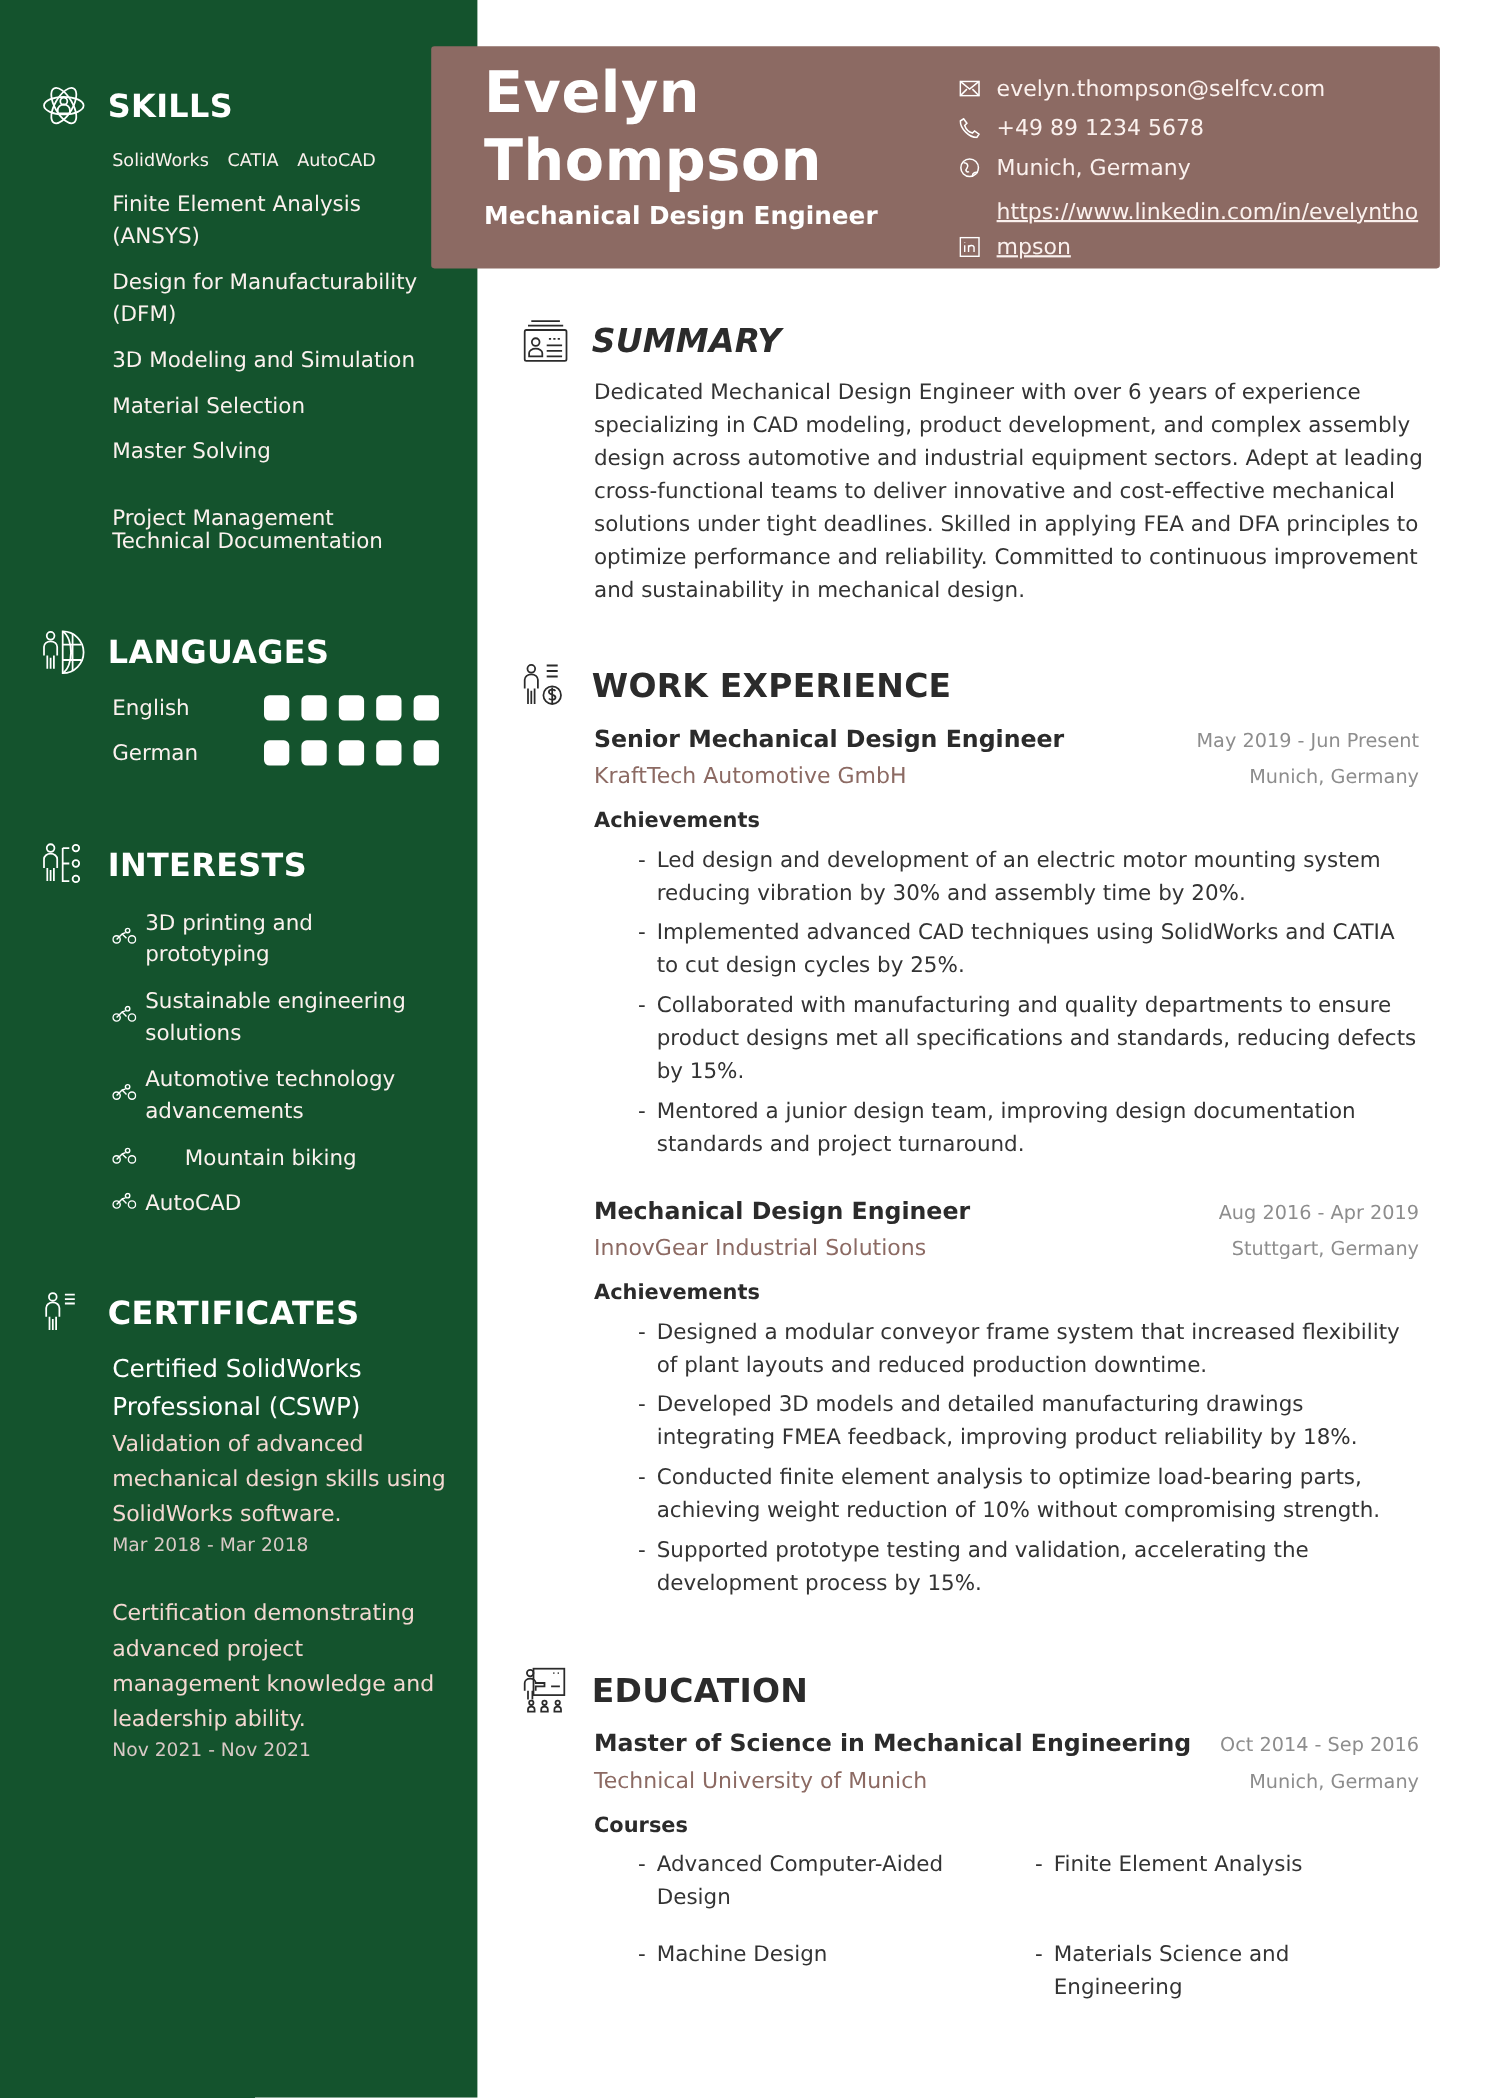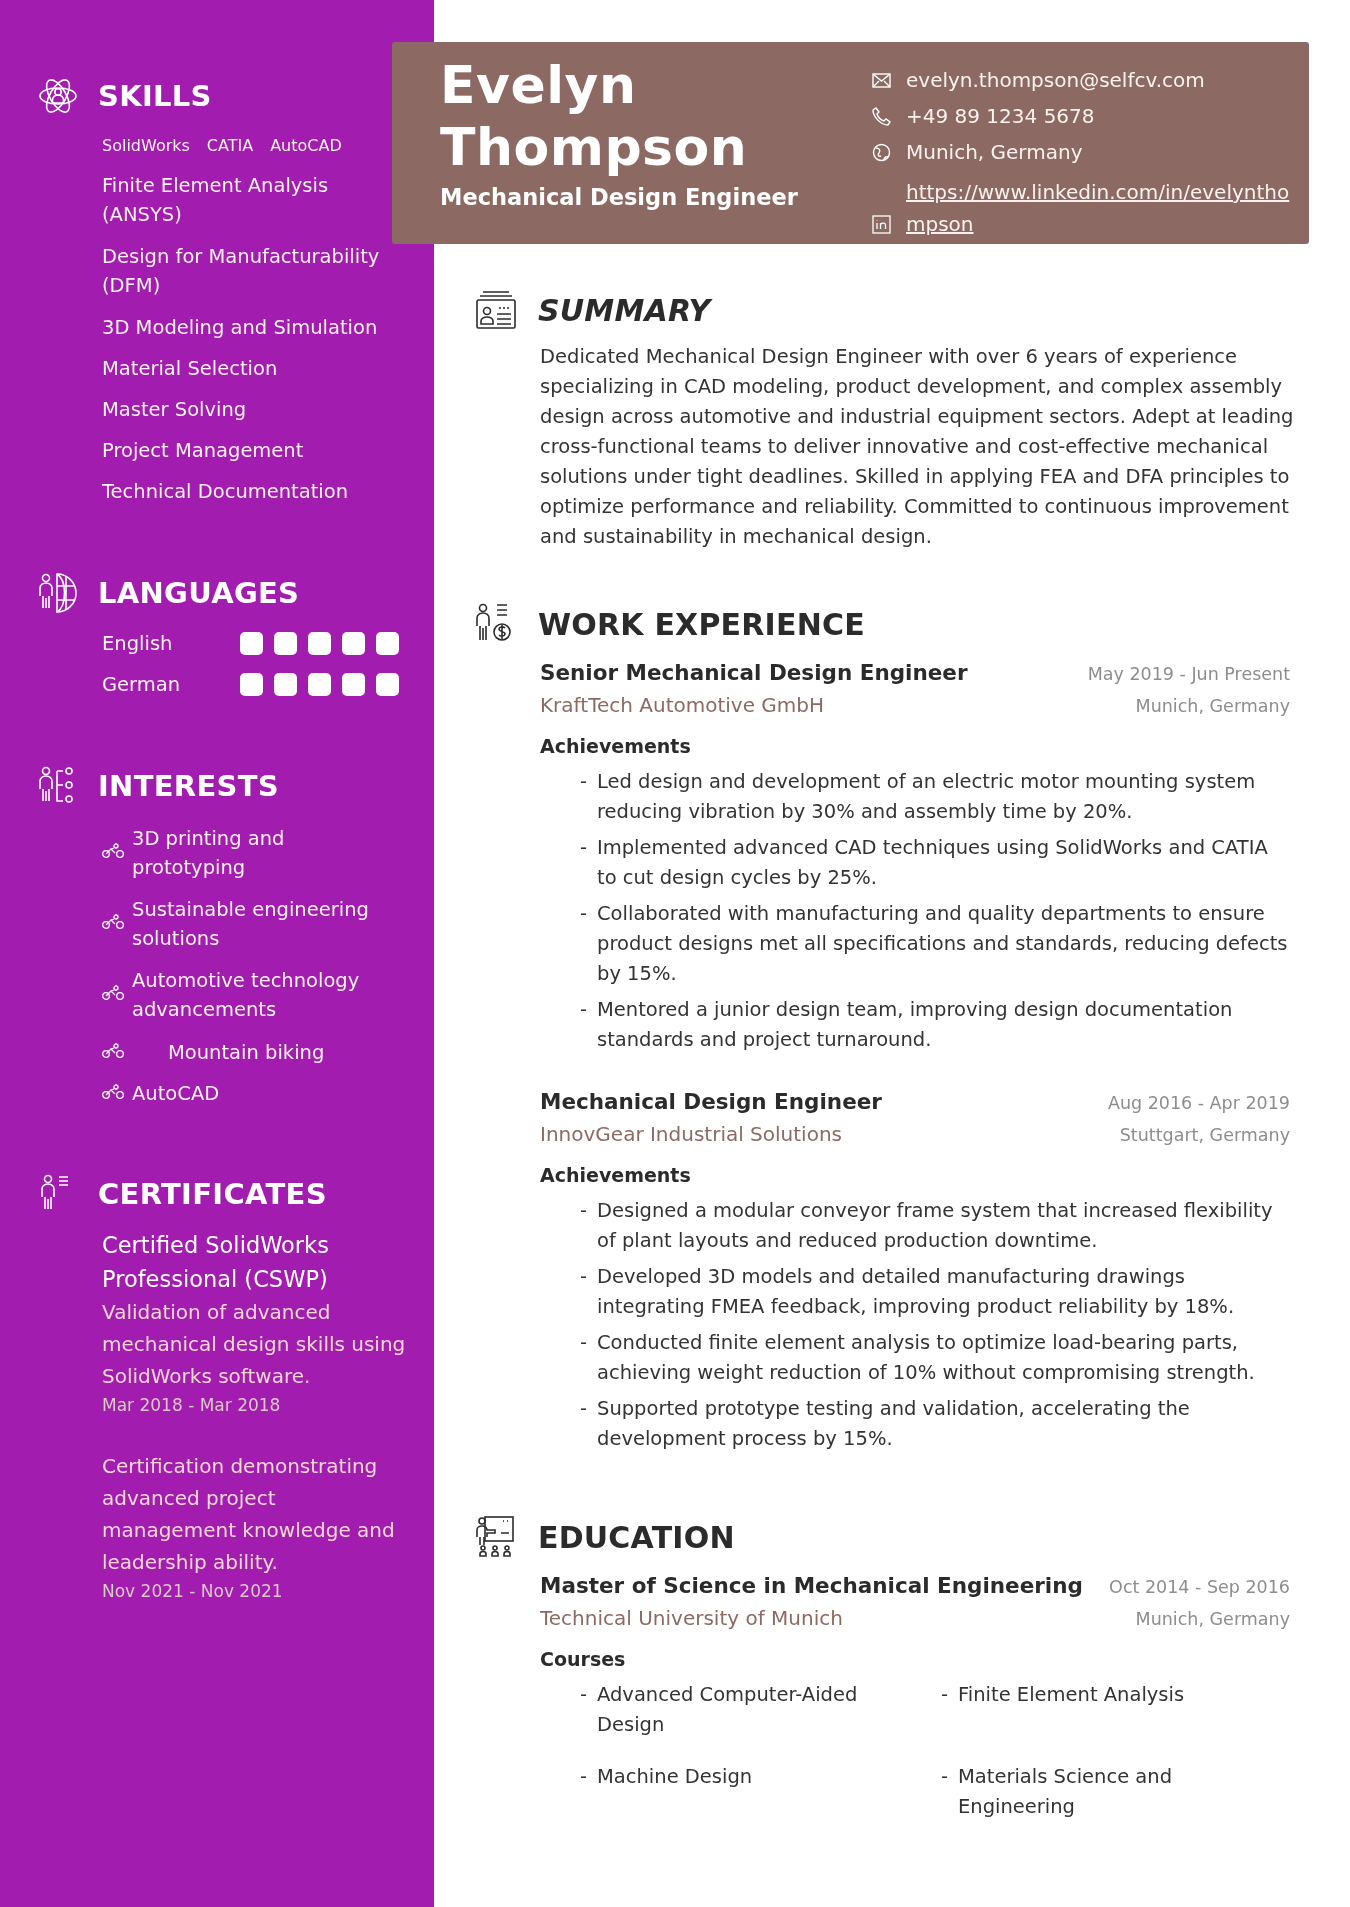--- a/index.html
+++ b/index.html
@@ -1,19 +1,19 @@
 <!DOCTYPE html>
 <html><head>
 <meta charset="utf-8">
 <style>
   * { box-sizing: border-box; margin: 0; padding: 0; }
   html, body { width: 1350px; height: 1907px; background: #ffffff; overflow: hidden; }
   body { position: relative; font-family: "DejaVu Sans", sans-serif; color: #2b2b2b; }
 
-  .sidebar { position: absolute; left: 0; top: 0; width: 434px; height: 1907px; background: #a21caf; color: #fbf1ee; }
+  .sidebar { position: absolute; left: 0; top: 0; width: 434px; height: 1907px; background: #14532d; color: #fbf1ee; }
   .sb-head { position: absolute; left: 36px; display: flex; align-items: center; }
   .sb-head .ico { width: 44px; height: 44px; display: flex; align-items: center; justify-content: center; }
   .sb-head h2 { margin-left: 18px; font-family: "DejaVu Sans", sans-serif; font-weight: 800; font-size: 29px; letter-spacing: 0.3px; color: #ffffff; }
   .sb-text { position: absolute; left: 102px; font-size: 19.5px; line-height: 29px; color: #fbf1ee; }
 
   .skill-row1 { display: flex; gap: 17px; white-space: nowrap; font-size: 16px; }
 
   .lang-row { position: absolute; left: 102px; width: 300px; display: flex; align-items: center; }
   .lang-row .name { width: 138px; font-size: 19.5px; }
   .lang-dots { display: flex; gap: 11px; }
@@ -80,21 +80,21 @@
   <div class="sb-text skill-row1" style="top:131px;">
     <span>SolidWorks</span>
     <span>CATIA</span>
     <span>AutoCAD</span>
   </div>
   <div class="sb-text" style="top:171px; width:300px;">Finite Element Analysis (ANSYS)</div>
   <div class="sb-text" style="top:242px; width:300px;">Design for Manufacturability (DFM)</div>
   <div class="sb-text" style="top:313px; width:320px;">3D Modeling and Simulation</div>
   <div class="sb-text" style="top:354px;">Material Selection</div>
   <div class="sb-text" style="top:395px;">Master Solving</div>
-  <div class="sb-text" style="top:436px;">Project Management</div>
+  <div class="sb-text" style="top:456px;">Project Management</div>
   <div class="sb-text" style="top:477px;">Technical Documentation</div>
 
   <div class="sb-head" style="top:571px;">
     <span class="ico">
       <svg width="42" height="42" viewBox="0 0 42 42" fill="none" stroke="#fff" stroke-width="1.6">
         <circle cx="9" cy="6" r="3.5"></circle>
         <path d="M3 24 v-8 a6 5 0 0 1 12 0 v8 M6 24 v12 M9 26 v10 M12 24 v12"></path>
         <path d="M20 2 a19 19 0 0 1 0 38 z"></path>
         <path d="M20 2 c10 6 10 32 0 38 M20 14 h17 M20 28 h17 M29 4 v34"></path>
       </svg>

